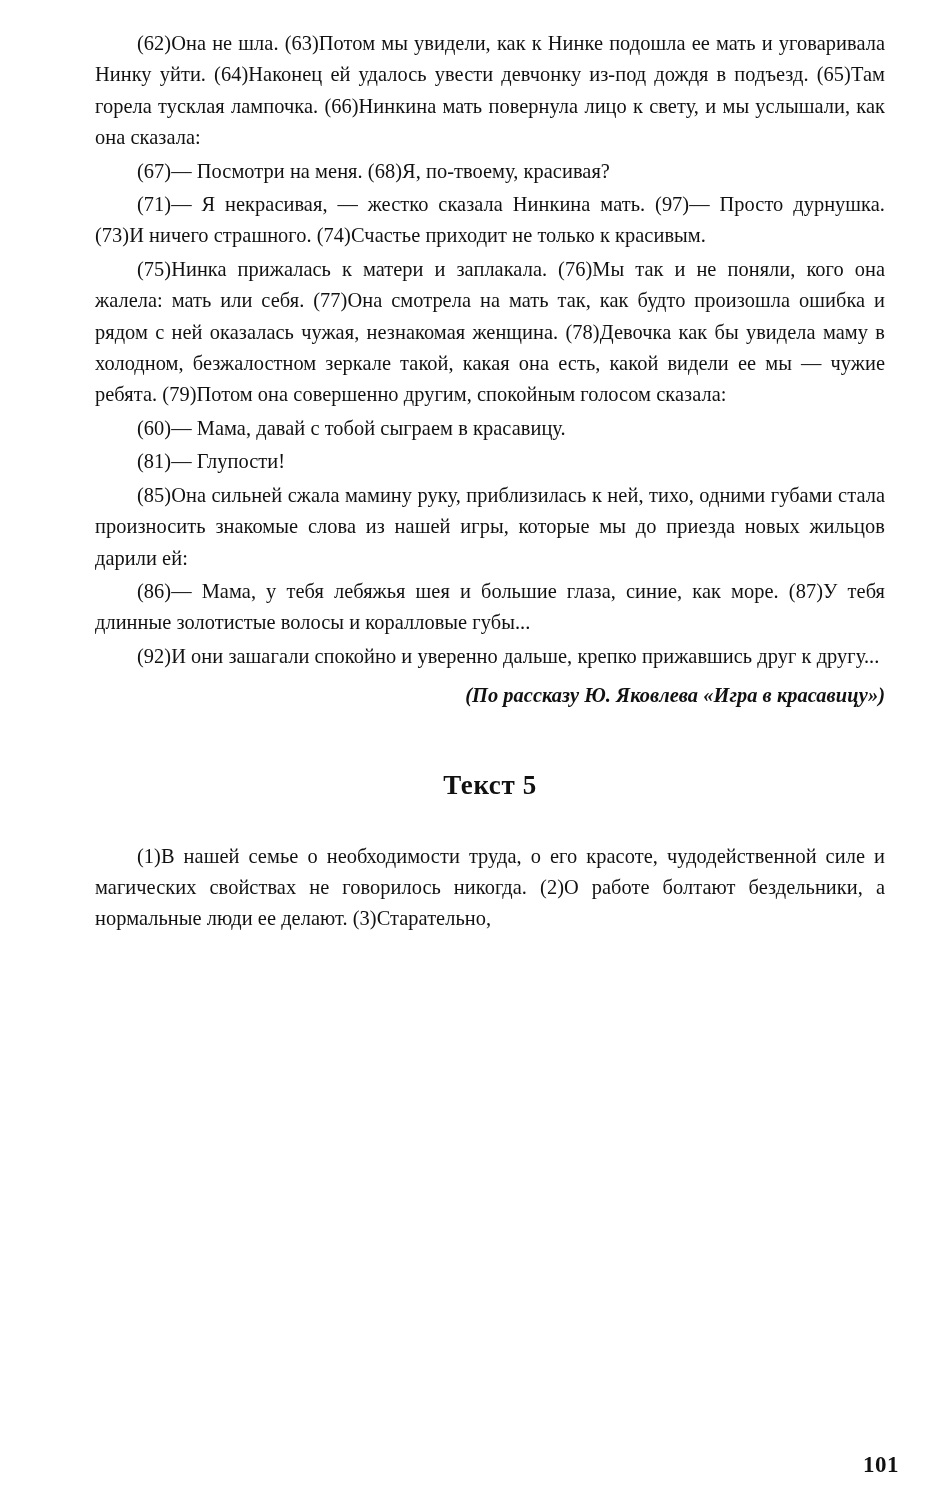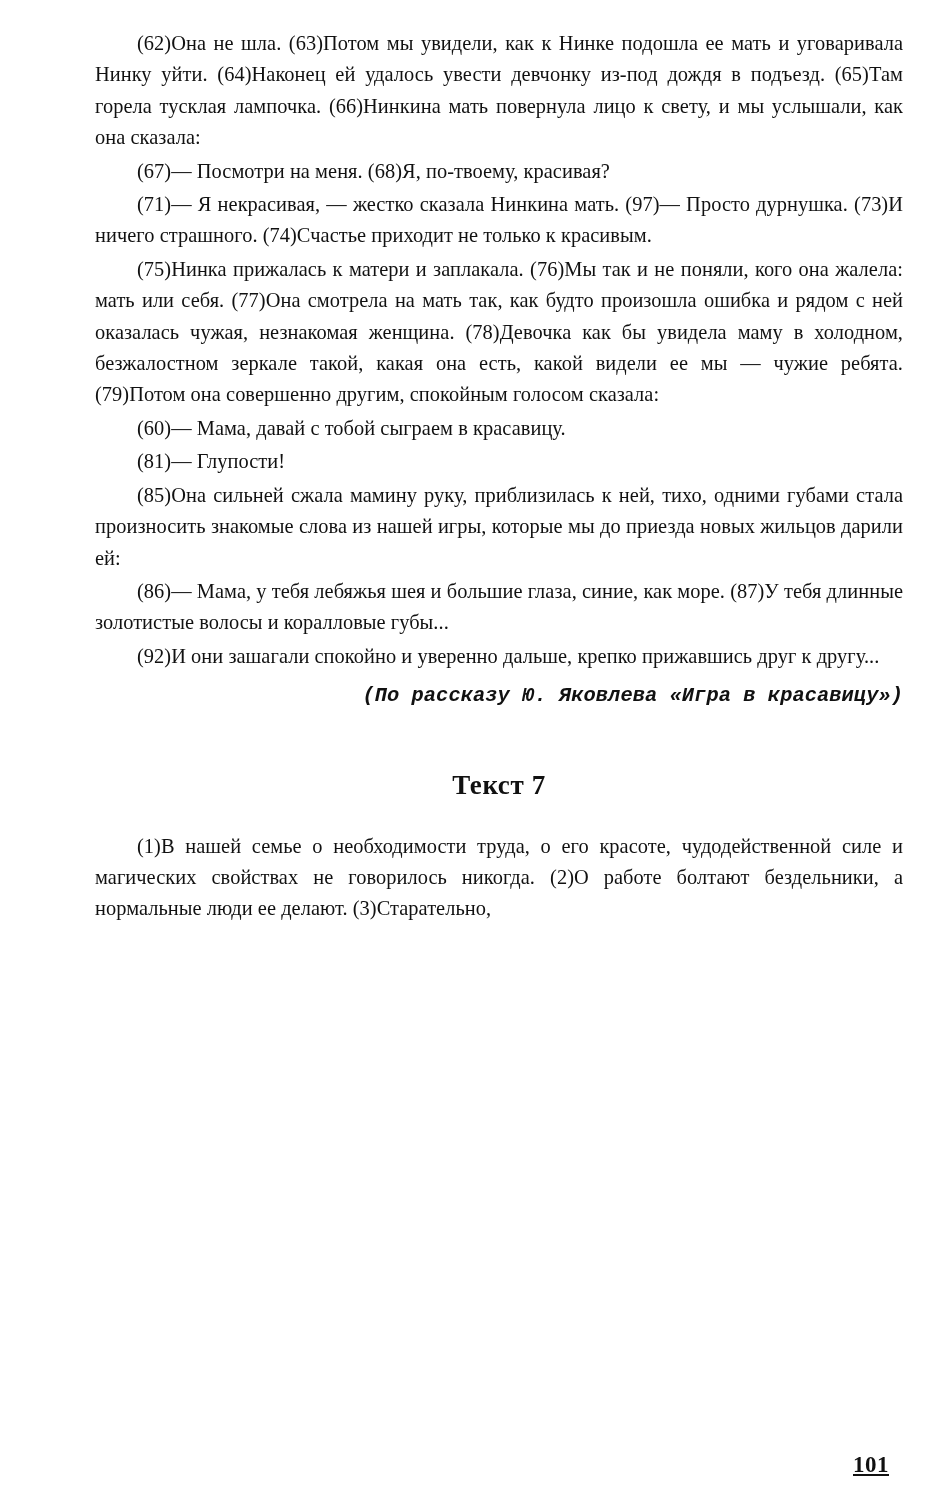--- a/index.html
+++ b/index.html
@@ -12,21 +12,21 @@
     background: #ffffff;
     font-family: "Liberation Serif", "DejaVu Serif", serif;
     color: #111111;
     overflow: hidden;
   }
   .page {
     position: relative;
     width: 945px;
     height: 1506px;
     box-sizing: border-box;
-    padding: 28px 42px 0 95px;
+    padding: 28px 60px 0 95px;
   }
   .body-text p {
     margin: 0 0 2px 0;
     font-size: 20.4px;
     line-height: 31.4px;
     text-align: justify;
     text-justify: inter-word;
     text-indent: 42px;
     letter-spacing: 0.05px;
   }
@@ -34,40 +34,38 @@
     margin-bottom: 8px;
   }
   .attribution {
     margin: 2px 0 0 0;
     font-size: 20.4px;
     line-height: 31.4px;
     text-align: right;
     font-style: italic;
     font-weight: bold;
     letter-spacing: 0.05px;
-    font-family: Liberation Mono, monospace;
   }
   .section-title {
     margin: 58px 0 0 0;
     text-align: center;
     font-size: 27px;
     font-weight: bold;
     letter-spacing: 0.6px;
   }
   .after-title {
-    margin-top: 30px;
+    margin-top: 40px;
   }
   .page-number {
     position: absolute;
-    right: 56px;
+    right: 46px;
     bottom: 28px;
     font-size: 23px;
     font-weight: bold;
     letter-spacing: 0.5px;
-    text-decoration: underline;
   }
 </style>
 </head>
 <body>
 
 <div class="page">
 
   <div class="body-text">
     <p>(62)Она не шла. (63)Потом мы увидели, как к Нинке подошла ее мать и уговаривала Нинку уйти. (64)Наконец ей удалось увести девчонку из-под дождя в подъезд. (65)Там горела тусклая лампочка. (66)Нинкина мать повернула лицо к свету, и мы услышали, как она сказала:</p>
     <p>(67)— Посмотри на меня. (68)Я, по-твоему, красивая?</p>
@@ -75,21 +73,21 @@
     <p>(75)Нинка прижалась к матери и заплакала. (76)Мы так и не поняли, кого она жалела: мать или себя. (77)Она смотрела на мать так, как будто произошла ошибка и рядом с ней оказалась чужая, незнакомая женщина. (78)Девочка как бы увидела маму в холодном, безжалостном зеркале такой, какая она есть, какой видели ее мы — чужие ребята. (79)Потом она совершенно другим, спокойным голосом сказала:</p>
     <p>(60)— Мама, давай с тобой сыграем в красавицу.</p>
     <p>(81)— Глупости!</p>
     <p>(85)Она сильней сжала мамину руку, приблизилась к ней, тихо, одними губами стала произносить знакомые слова из нашей игры, которые мы до приезда новых жильцов дарили ей:</p>
     <p>(86)— Мама, у тебя лебяжья шея и большие глаза, синие, как море. (87)У тебя длинные золотистые волосы и коралловые губы...</p>
     <p class="tight">(92)И они зашагали спокойно и уверенно дальше, крепко прижавшись друг к другу...</p>
   </div>
 
   <p class="attribution">(По рассказу Ю. Яковлева «Игра в красавицу»)</p>
 
-  <h2 class="section-title">Текст 7</h2>
+  <h2 class="section-title">Текст 5</h2>
 
   <div class="body-text after-title">
     <p>(1)В нашей семье о необходимости труда, о его красоте, чудодейственной силе и магических свойствах не говорилось никогда. (2)О работе болтают бездельники, а нормальные люди ее делают. (3)Старательно,</p>
   </div>
 
   <div class="page-number">101</div>
 
 </div>
 
 </body></html>

